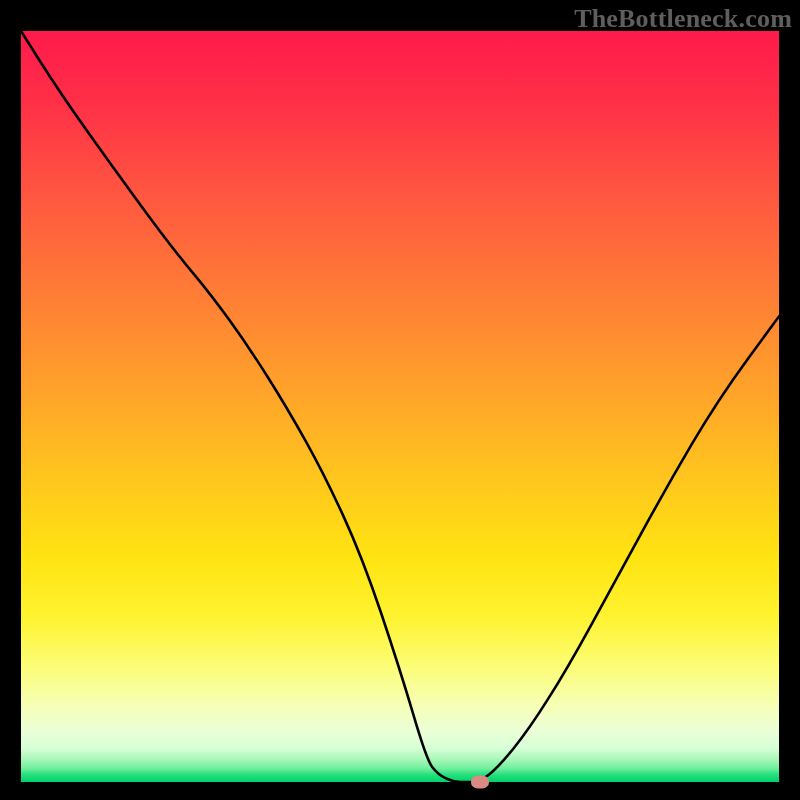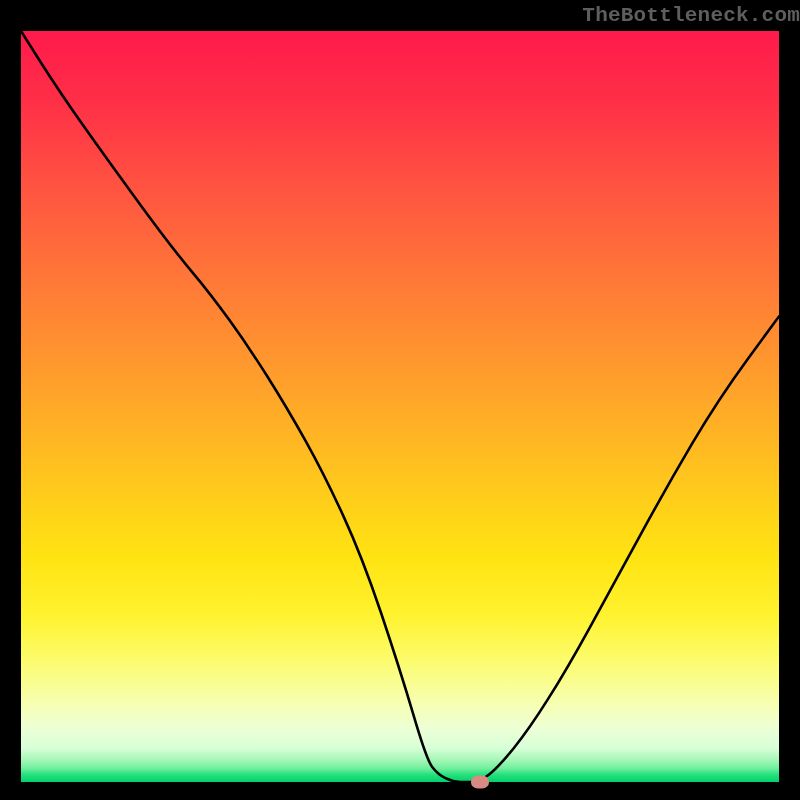--- a/index.html
+++ b/index.html
@@ -11,23 +11,23 @@
     overflow: hidden;
   }
   .container {
     position: relative;
     width: 800px;
     height: 800px;
   }
   .attribution {
     position: absolute;
     top: 4px;
-    right: 0;
-    font-family: Liberation Mono, monospace;
-    font-size: 21px;
+    right: 8px;
+    font-family: Liberation Serif, serif;
+    font-size: 26px;
     font-weight: 600;
     color: #5e5e5e;
     letter-spacing: 0.2px;
   }
   .plot-frame {
     position: absolute;
     left: 21px;
     top: 31px;
     width: 758px;
     height: 751px;

